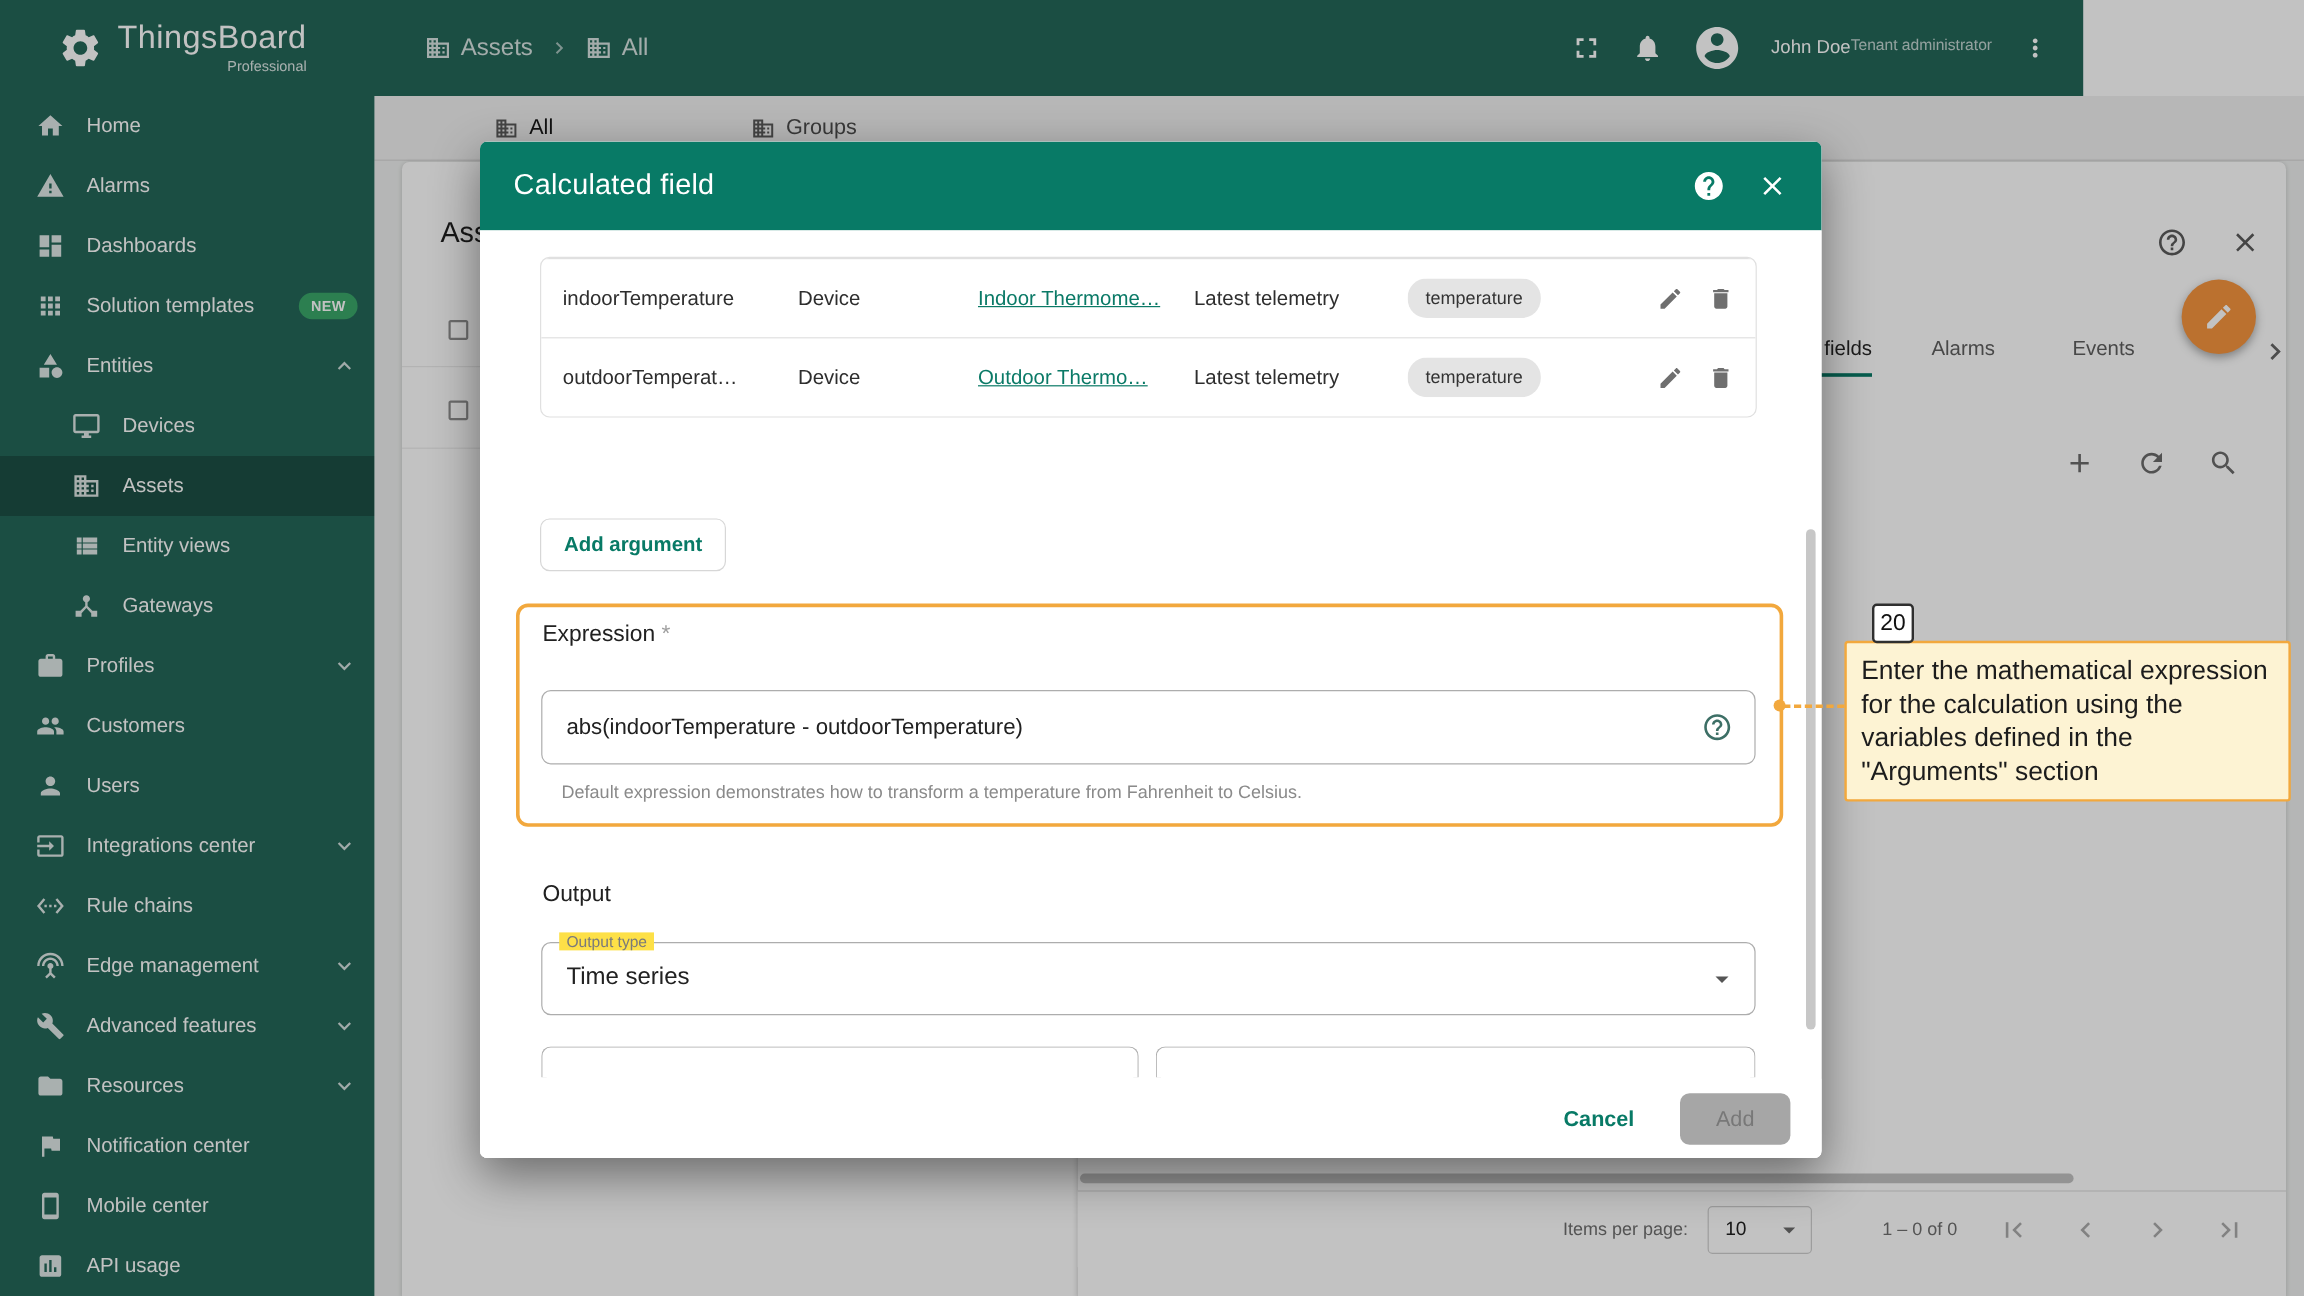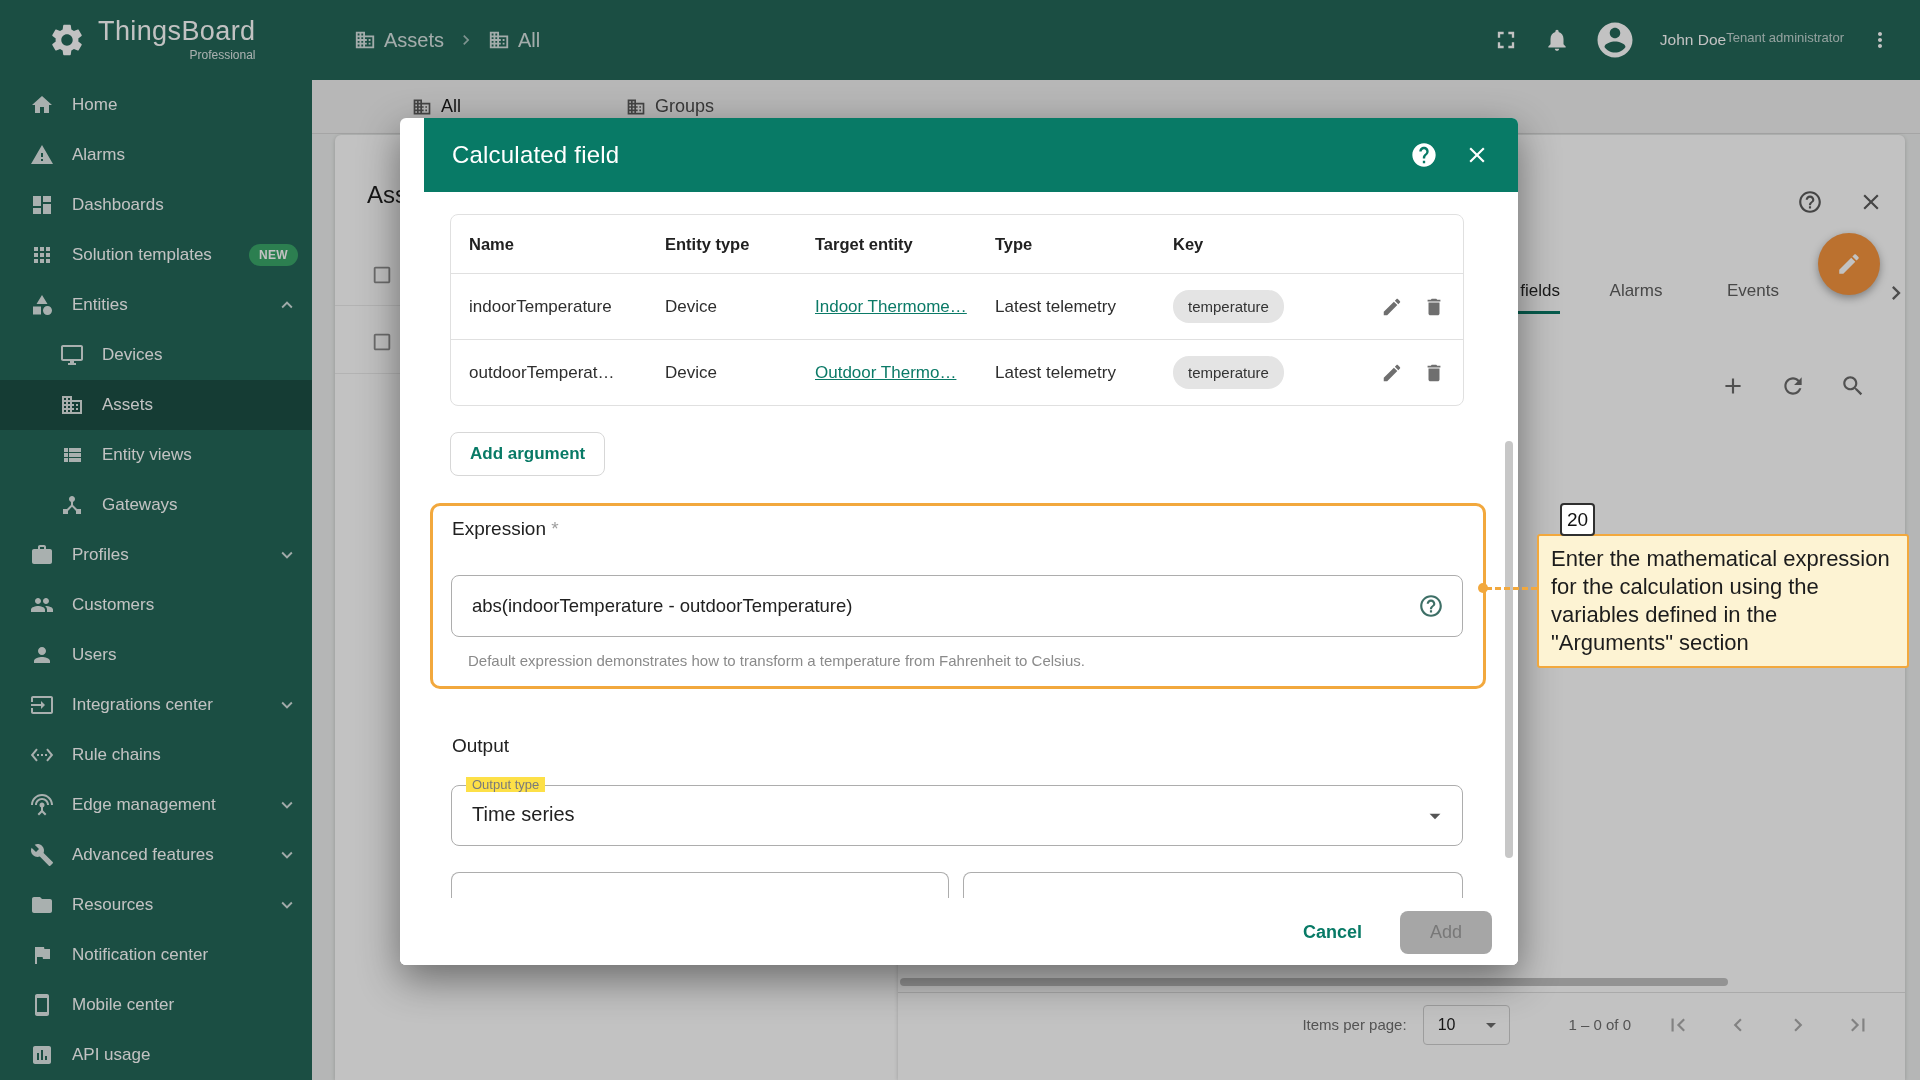--- a/index.html
+++ b/index.html
@@ -6,21 +6,21 @@
   html,body { width:1920px; height:1080px; }
   body {
     position: relative; overflow: hidden;
     font-family: "Liberation Sans", sans-serif;
     background: #fff;
   }
   svg { display:block; }
 
   
   .topbar {
-    position:absolute; left:0; top:0; width:1920px; height:80px;
+    position:absolute; left:0; top:0; width:1736px; height:80px;
     background: var(--tb-dark, #246759);
     display:flex; align-items:center; color:#fff; z-index:5;
   }
   .logo-area { width:312px; flex:none; display:flex; align-items:center; gap:12px; padding-left:48px; }
   .licon { color:#fff; }
   .brand-wrap { display:flex; flex-direction:column; align-items:flex-end; }
   .brand { font-size:27px; font-weight:400; letter-spacing:.4px; line-height:1; }
   .brand-sub { font-size:12px; color:rgba(255,255,255,.85); margin-top:3px; }
   .breadcrumb { display:flex; align-items:center; gap:12px; margin-left:42px; color:rgba(255,255,255,.82); font-size:20px; }
   .bc-item { display:flex; align-items:center; gap:8px; cursor:pointer; }
@@ -75,21 +75,21 @@
   .pg-label { font-size:15px; color:#6f6f6f; }
   .pg-select { display:flex; align-items:center; gap:24px; border:1px solid #cfcfcf; border-radius:4px; padding:7px 6px 7px 14px; margin-left:16px; font-size:16px; color:#212121; cursor:pointer; }
   .pg-select .caret-ic { color:#6b6b6b; }
   .pg-range { font-size:15px; color:#6f6f6f; margin-left:58px; }
   .pg-btn { color:#ababab; margin-left:34px; cursor:pointer; }
 
   
   .backdrop { position:absolute; inset:0; background:rgba(0,0,0,.24); z-index:10; }
 
   
-  .modal { position:absolute; left:400px; top:118px; width:1118px; height:847px; background:#fff; border-radius:6px; z-index:20; box-shadow:0 14px 40px rgba(0,0,0,.45); overflow:hidden;padding-left:24px; }
+  .modal { position:absolute; left:400px; top:118px; width:1118px; height:847px; background:#fff; border-radius:6px; z-index:20; box-shadow:0 14px 40px rgba(0,0,0,.45); overflow:hidden; }
   .modal-header { height:74px; background:var(--tb-primary,#087a66); display:flex; align-items:center; padding:0 28px; color:#fff; }
   .m-title { font-size:24px; font-weight:500; letter-spacing:.2px; }
   .mh-btns { margin-left:auto; display:flex; align-items:center; gap:26px; }
   .mh-btn { color:#fff; cursor:pointer; }
   .modal-body { position:absolute; top:74px; left:0; right:0; bottom:0; background:#fff; }
 
   .args-table { position:absolute; left:50px; right:54px; top:22px; border:1px solid #e0e0e0; border-radius:8px; overflow:hidden; }
   .arg-head, .arg-row { display:grid; grid-template-columns:196px 150px 180px 178px 1fr 92px; align-items:center; padding:0 18px; }
   .arg-head { height:58px; font-weight:700; font-size:16.5px; color:#212121; }
   .arg-row { height:66px; border-top:1px solid #e0e0e0; font-size:17px; color:#2e2e2e; }
@@ -520,28 +520,20 @@
         </span>
       <span class="mh-btn">
           <svg viewBox="0 0 24 24" width="26" height="26" fill="currentColor">
             <path d="M19 6.41L17.59 5 12 10.59 6.41 5 5 6.41 10.59 12 5 17.59 6.41 19 12 13.41 17.59 19 19 17.59 13.41 12z"></path>
           </svg>
         </span>
     </span>
   </div>
   <div class="modal-body">
     <div class="args-table">
-      <div class="arg-head" id="args-head">
-          <span class="c">Name</span>
-          <span class="c">Entity type</span>
-          <span class="c">Target entity</span>
-          <span class="c">Type</span>
-          <span class="c">Key</span>
-          <span></span>
-        </div>
       <div id="args-rows">
           <div class="arg-row">
             <span class="c">indoorTemperature</span>
             <span class="c">Device</span>
             <span class="c"><a class="link">Indoor Thermome…</a></span>
             <span class="c">Latest telemetry</span>
             <span class="c"><span class="chip">temperature</span></span>
             <span class="actions">
               <span class="act">
                 <svg viewBox="0 0 24 24" width="22" height="22" fill="currentColor">

